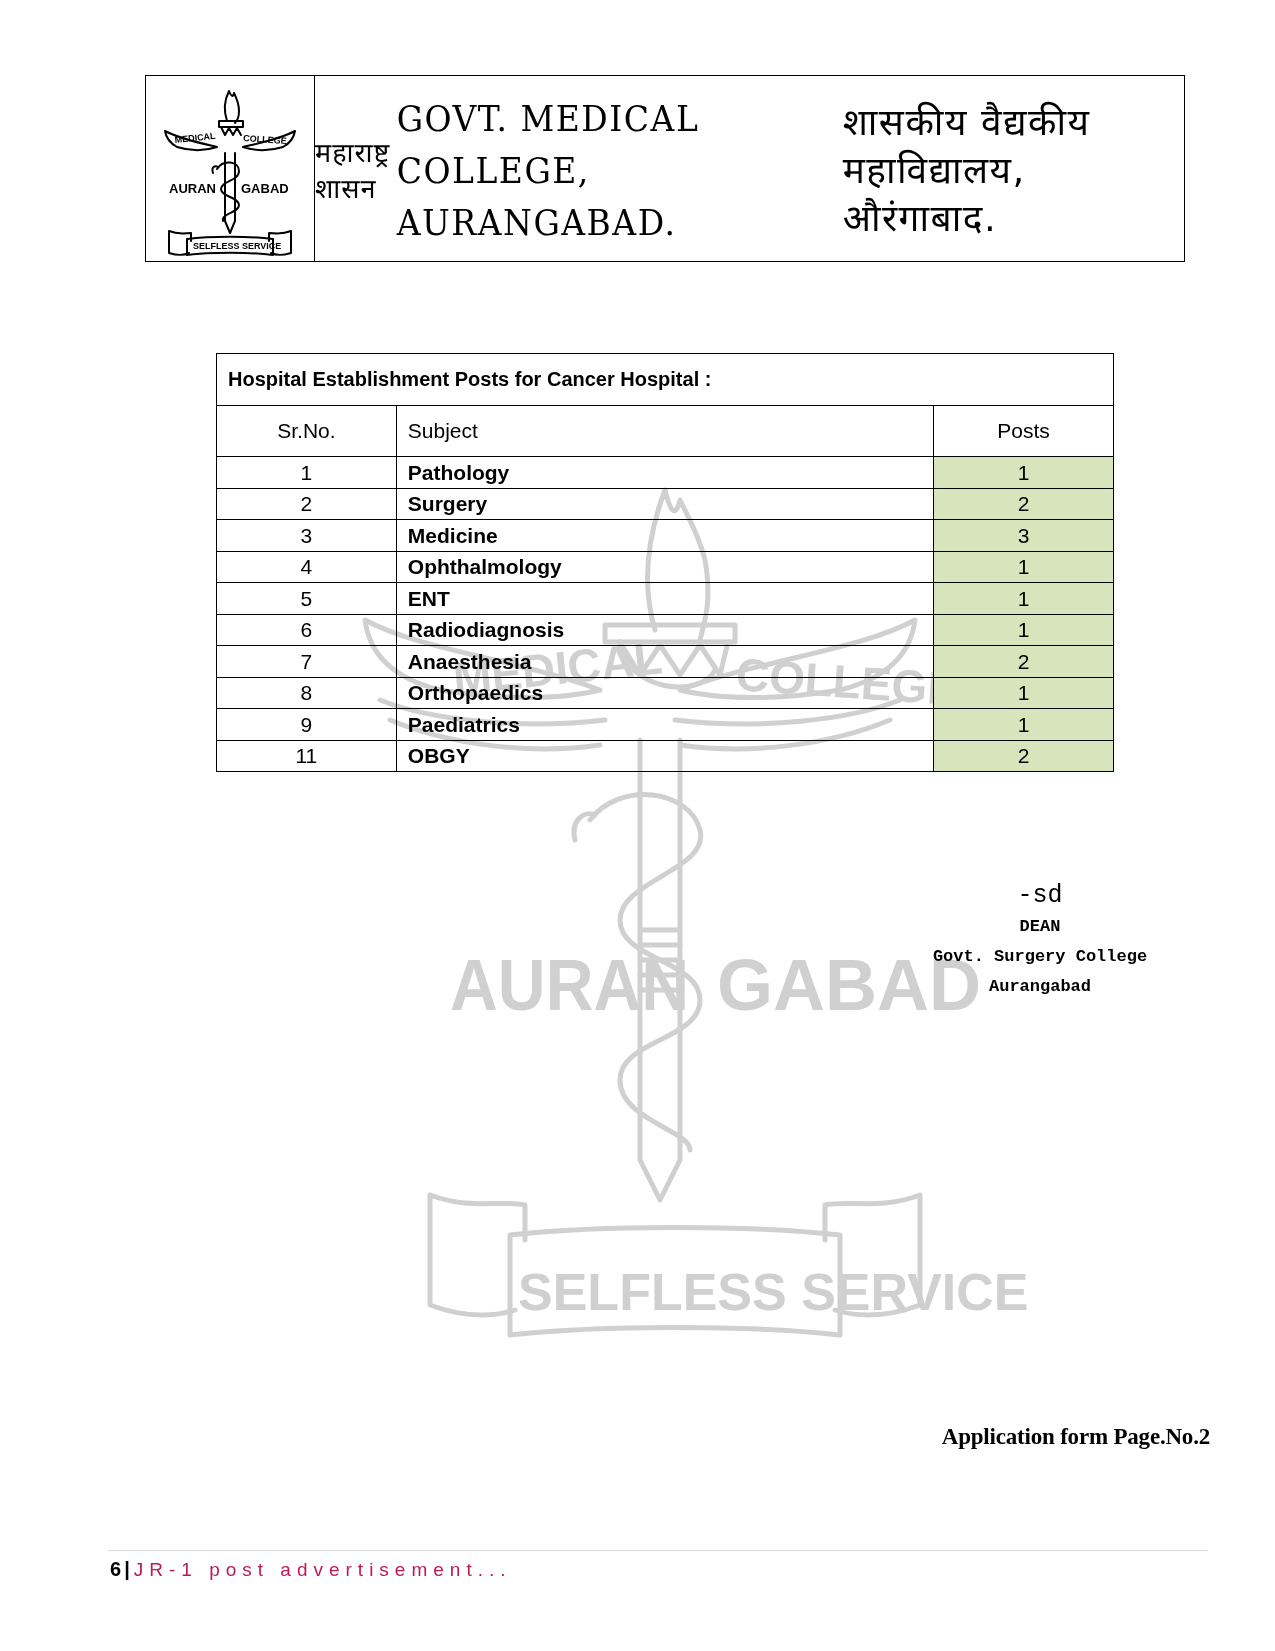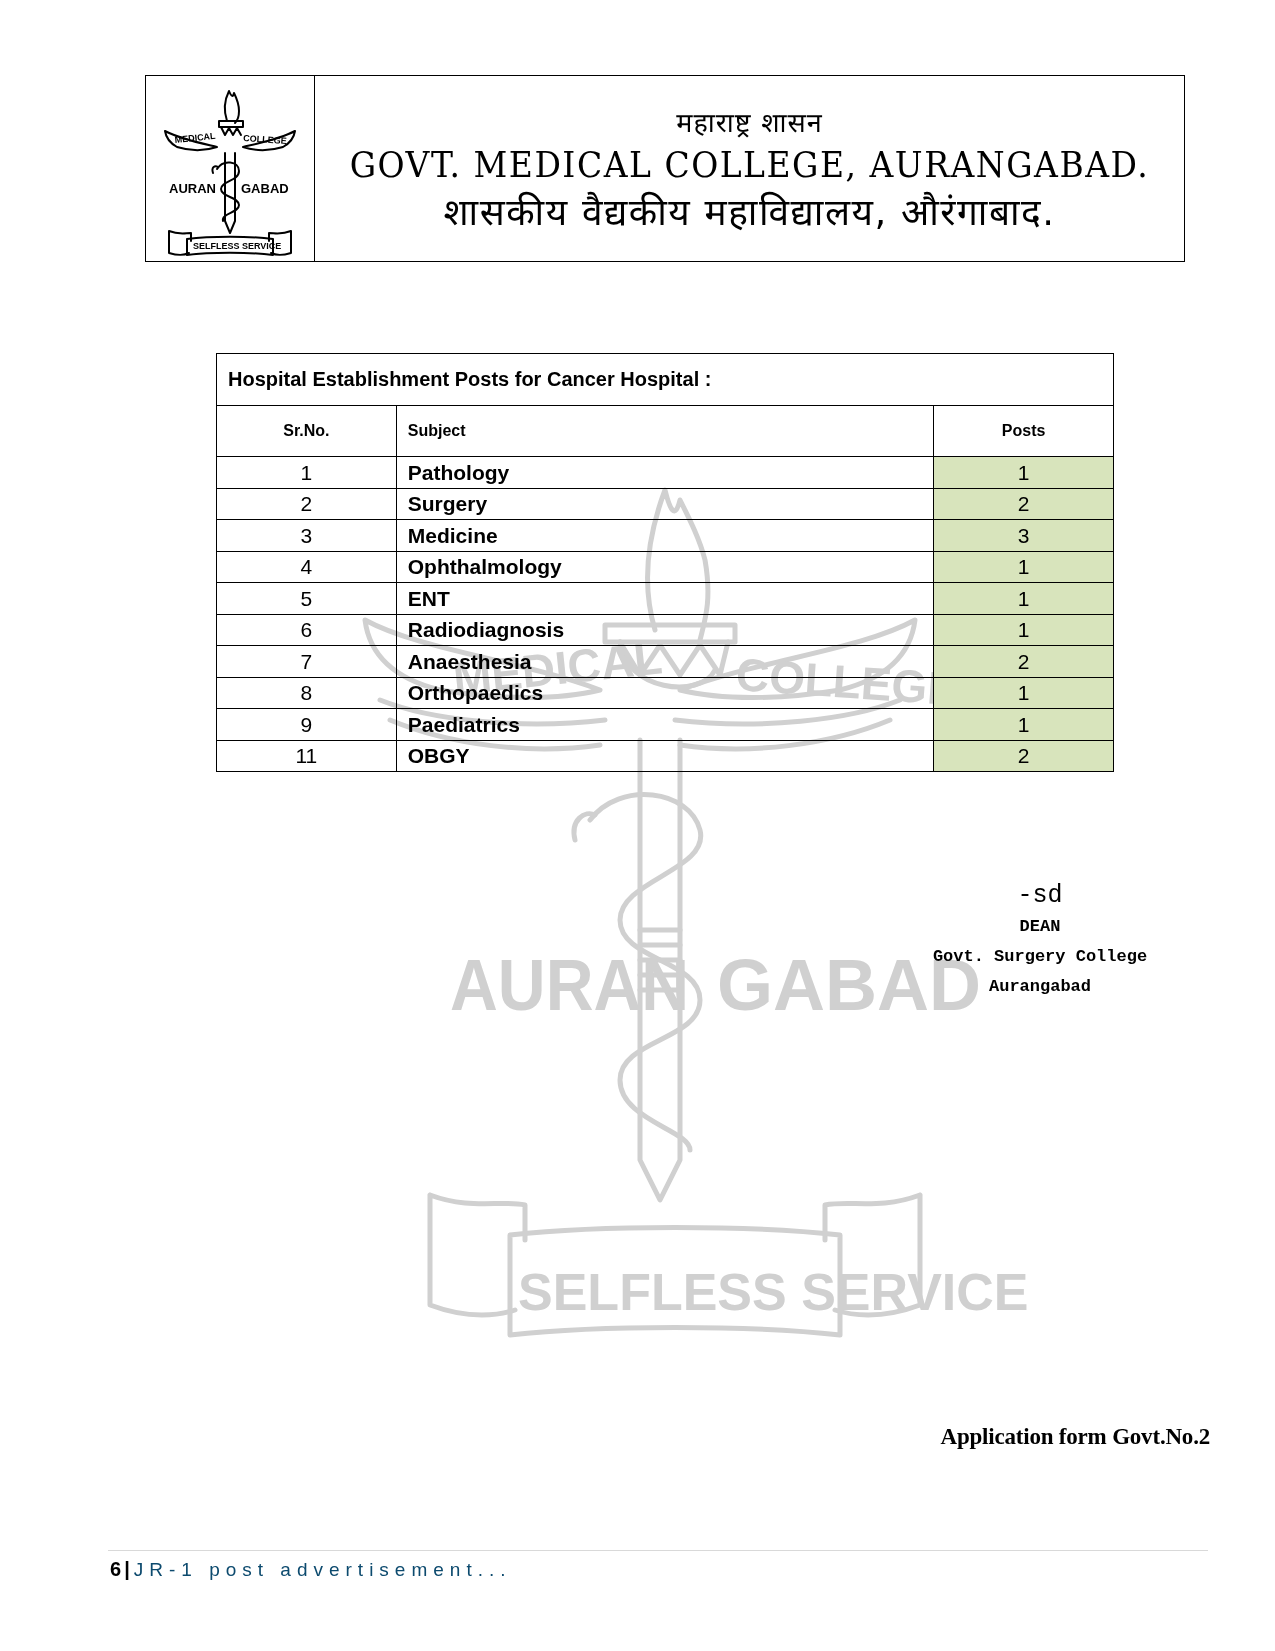--- a/index.html
+++ b/index.html
@@ -44,21 +44,21 @@
       height: 100%;
       border-right: 1.5px solid #000;
       box-sizing: border-box;
       display: flex;
       align-items: center;
       justify-content: center;
     }
     .header-text {
       flex: 1;
       display: flex;
-      flex-direction: column;
+      flex-direction: row;
       align-items: center;
       justify-content: center;
       padding-top: 4px;
     }
     .hdr-line1 {
       font-family: "DejaVu Sans", sans-serif;
       font-size: 27px;
       line-height: 36px;
       letter-spacing: 1px;
     }
@@ -95,22 +95,22 @@
     }
     .posts-table .title-cell {
       height: 52px;
       text-align: left;
       padding-left: 11px;
       font-weight: bold;
       font-size: 20px;
     }
     .posts-table .head-row th {
       height: 51px;
-      font-weight: bold;
-      font-size: 16px;
+      font-weight: normal;
+      font-size: 21px;
     }
     .col-sr { width: 180px; text-align: center; }
     .col-subj { width: 538px; text-align: left; padding-left: 11px !important; font-weight: bold; }
     .col-posts { width: 180px; text-align: center; }
     .posts-table .body-row td {
       height: 31.5px;
       line-height: 29px;
     }
     .posts-table .body-row td.col-posts {
       background: #d8e4bc;
@@ -173,21 +173,21 @@
     .footer-page {
       font-weight: bold;
       color: #000;
     }
     .footer-sep {
       font-weight: bold;
       color: #000;
       margin: 0 4px 0 3px;
     }
     .footer-text {
-      color: #0c4a6e;
+      color: #be185d;
       letter-spacing: 6px;
       font-size: 19px;
     }
   </style>
 </head>
 <body>
 
 <div class="watermark">
   <svg width="1275" height="1651" viewBox="0 0 1275 1651">
     <g fill="none" stroke="#d0d0d0" stroke-width="5" stroke-linecap="round" stroke-linejoin="round">
@@ -322,20 +322,20 @@
 </tbody>
   </table>
 
 <div class="signature">
   <div class="sig-sd">-sd</div>
   <div class="sig-line">DEAN</div>
   <div class="sig-line">Govt. Surgery College</div>
   <div class="sig-line">Aurangabad</div>
 </div>
 
-<div class="app-form-note">Application form Govt.No.2</div>
+<div class="app-form-note">Application form Page.No.2</div>
 
 <div class="footer-rule"></div>
 <div class="footer">
   <span class="footer-page">6</span>
   <span class="footer-sep">|</span>
   <span class="footer-text">JR-1 post advertisement...</span>
 </div>
 
 </body></html>

